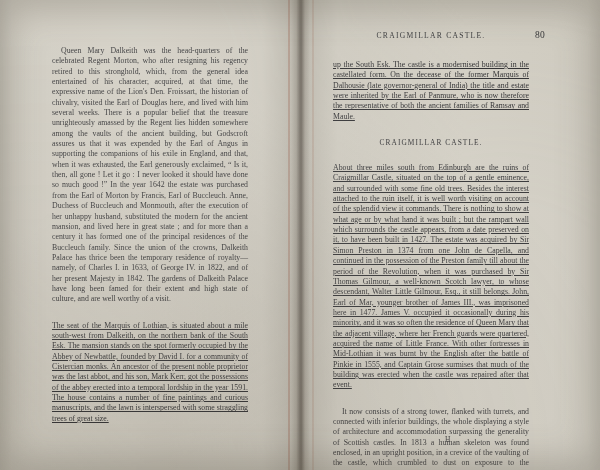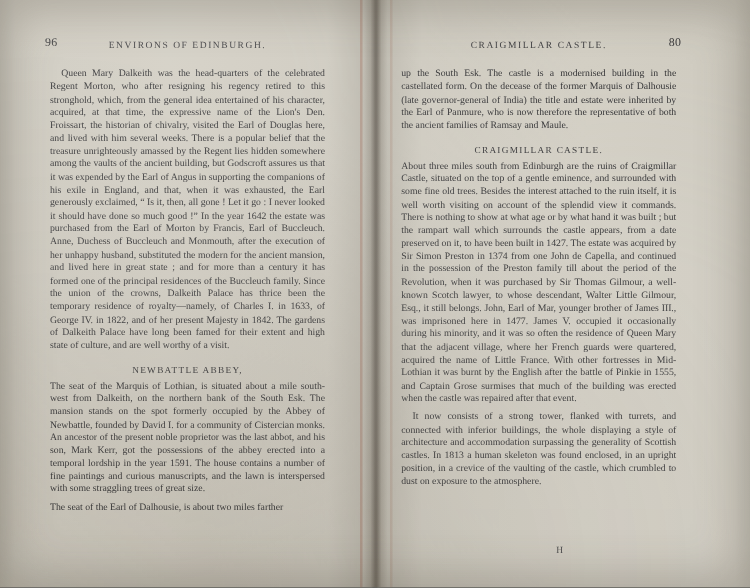--- a/index.html
+++ b/index.html
@@ -107,30 +107,30 @@
     left: 0;
     right: 0;
     top: 1px;
     text-align: center;
     font-size: 7.6px;
     letter-spacing: 1.25px;
     color: #3a3a3c;
   }
 
   p.body {
-    margin: 4px;
+    margin: 16px;
     font-size: 7.8px;
     line-height: 10.35px;
     text-align: justify;
     text-indent: 9px;
     color: #2e2e30;
     -webkit-hyphens: none;
     hyphens: none;
   }
-  p.body.noindent { text-indent: 0; }
+  p.body.noindent { text-indent: 0; text-decoration: underline; }
 
   h2.section {
     margin: 9px 0 3px 0;
     text-align: center;
     font-size: 7.4px;
     font-weight: normal;
     letter-spacing: 1.05px;
     color: #333335;
     text-transform: uppercase;
   }
@@ -168,31 +168,25 @@
 
   <div class="leaf verso"></div>
 
   <div class="leaf recto"></div>
 
   <div class="edge-line a"></div>
   <div class="edge-line b"></div>
   <div class="gutter"></div>
 
   <div class="textblock verso">
-    <div class="running-head">
-      <span class="folio left">96</span>
-      <span class="head-title">ENVIRONS OF EDINBURGH.</span>
-    </div>
 
     <p class="body">Queen Mary Dalkeith was the head-quarters of the celebrated Regent Morton, who after resigning his regency retired to this stronghold, which, from the general idea entertained of his character, acquired, at that time, the expressive name of the Lion's Den. Froissart, the historian of chivalry, visited the Earl of Douglas here, and lived with him several weeks. There is a popular belief that the treasure unrighteously amassed by the Regent lies hidden somewhere among the vaults of the ancient building, but Godscroft assures us that it was expended by the Earl of Angus in supporting the companions of his exile in England, and that, when it was exhausted, the Earl generously exclaimed, “ Is it, then, all gone !  Let it go :  I never looked it should have done so much good !”  In the year 1642 the estate was purchased from the Earl of Morton by Francis, Earl of Buccleuch.  Anne, Duchess of Buccleuch and Monmouth, after the execution of her unhappy husband, substituted the modern for the ancient mansion, and lived here in great state ; and for more than a century it has formed one of the principal residences of the Buccleuch family.  Since the union of the crowns, Dalkeith Palace has thrice been the temporary residence of royalty—namely, of Charles I. in 1633, of George IV. in 1822, and of her present Majesty in 1842.  The gardens of Dalkeith Palace have long been famed for their extent and high state of culture, and are well worthy of a visit.</p>
 
-    <h2 class="section">Newbattle Abbey,</h2>
     <p class="body noindent">The seat of the Marquis of Lothian, is situated about a mile south-west from Dalkeith, on the northern bank of the South Esk.  The mansion stands on the spot formerly occupied by the Abbey of Newbattle, founded by David I. for a community of Cistercian monks.  An ancestor of the present noble proprietor was the last abbot, and his son, Mark Kerr, got the possessions of the abbey erected into a temporal lordship in the year 1591.  The house contains a number of fine paintings and curious manuscripts, and the lawn is interspersed with some straggling trees of great size.</p>
 
-    <p class="body noindent">The seat of the Earl of Dalhousie, is about two miles farther</p>
   </div>
 
   <div class="textblock recto">
     <div class="running-head">
       <span class="head-title">CRAIGMILLAR CASTLE.</span>
       <span class="folio right">80</span>
     </div>
 
     <p class="body noindent">up the South Esk.  The castle is a modernised building in the castellated form.  On the decease of the former Marquis of Dalhousie (late governor-general of India) the title and estate were inherited by the Earl of Panmure, who is now therefore the representative of both the ancient families of Ramsay and Maule.</p>
 

